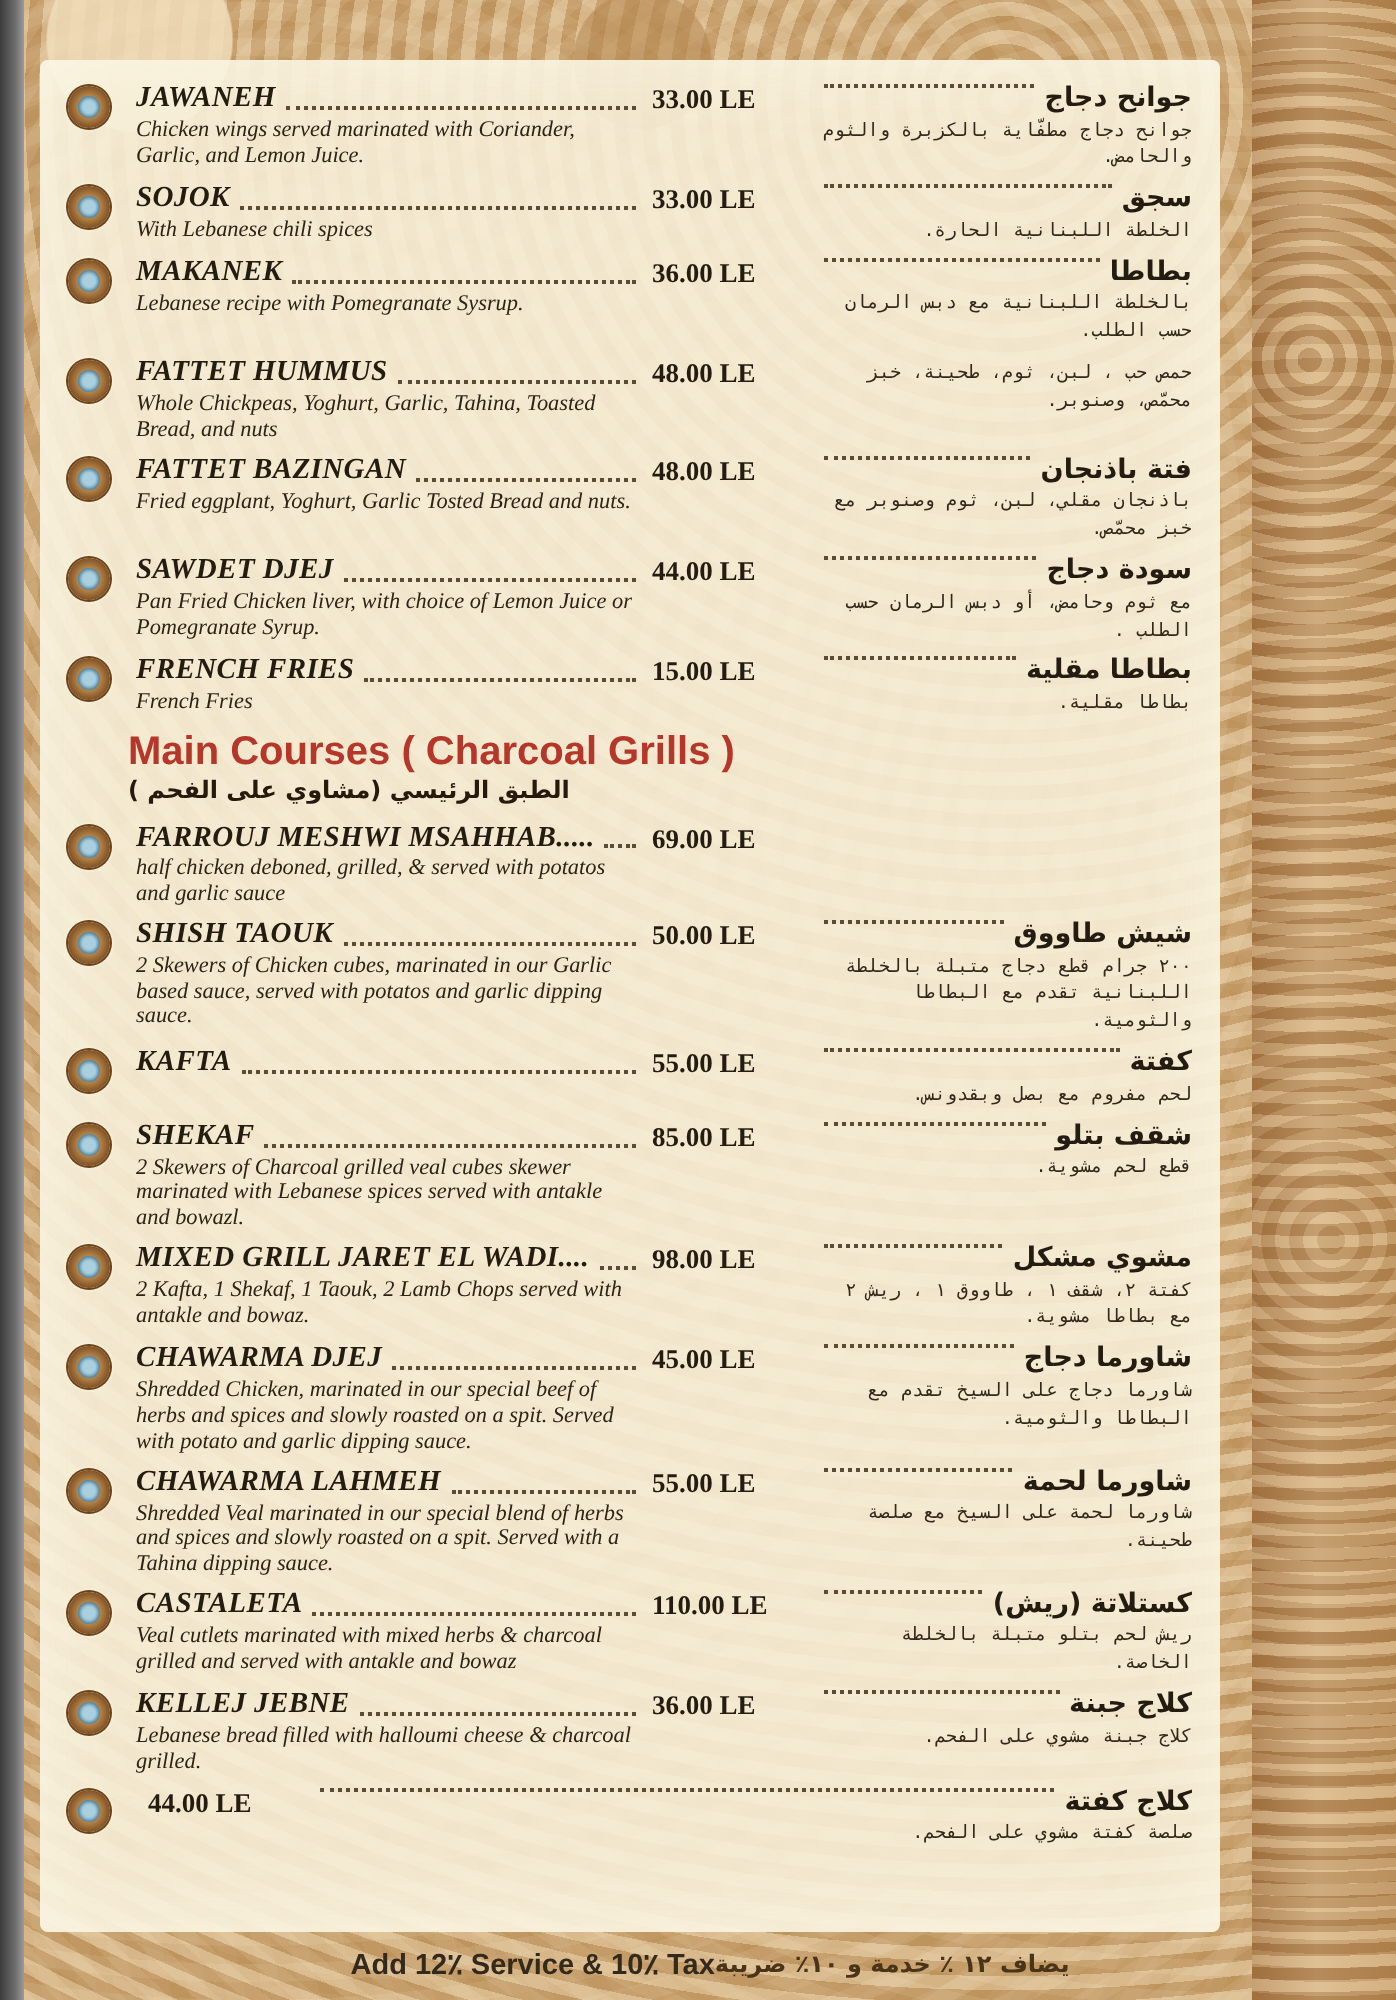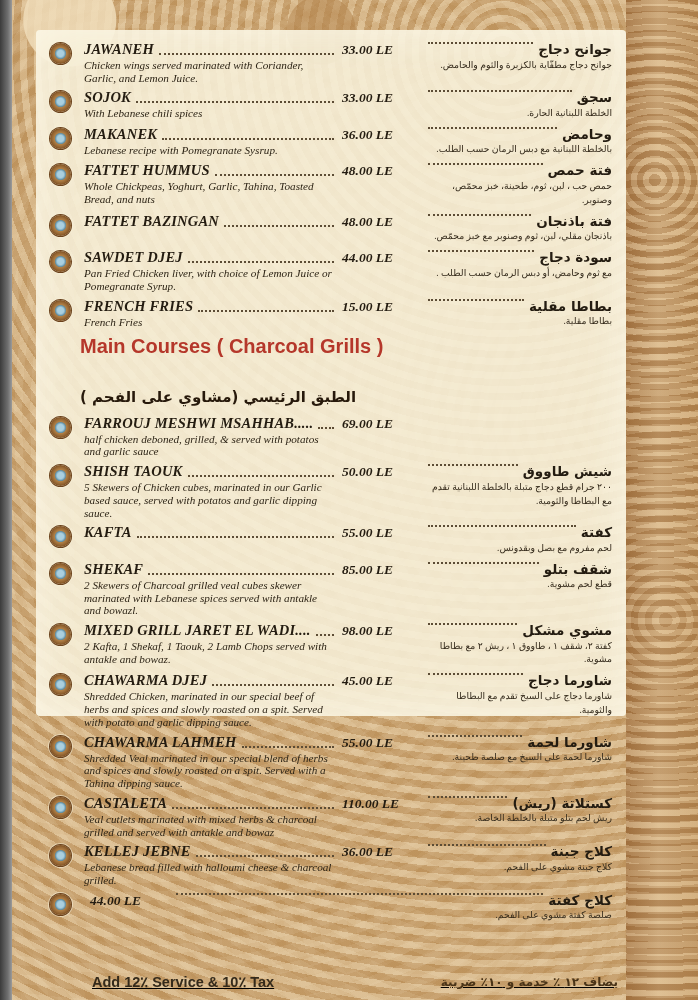--- a/index.html
+++ b/index.html
@@ -23,21 +23,21 @@
     background:
       repeating-radial-gradient(circle at 40% 18%, rgba(150,100,50,.35) 0 6px, rgba(226,198,157,.3) 6px 12px),
       repeating-radial-gradient(circle at 55% 62%, rgba(150,100,50,.3) 0 7px, rgba(226,198,157,.28) 7px 14px),
       linear-gradient(90deg,#aa7c4b,#dcbb8d 45%,#c59b64);
   }
   .scan-strip{
     position:absolute;top:0;left:0;width:12px;height:100%;z-index:5;
     background:linear-gradient(90deg,#3b3b3b,#6f6f6f 65%,#9b9b9b);
   }
   .paper-panel{
-    position:absolute;left:36px;top:30px;width:590px;height:686px;
+    position:absolute;left:20px;top:30px;width:590px;height:936px;
     background:rgba(247,240,217,0.88);
     border-radius:4px;
     box-shadow:inset 0 0 44px rgba(255,252,240,.65);
     padding:12px 12px 6px 14px;
     box-sizing:border-box;
     z-index:2;
   }
   .row{display:flex;align-items:flex-start;margin-bottom:6px;}
   .badge-col{width:34px;flex:0 0 34px;padding-top:1px;}
   .badge{
@@ -57,47 +57,47 @@
     font-style:italic;font-size:14.5px;font-weight:bold;line-height:1.1;
     letter-spacing:.2px;white-space:nowrap;
   }
   .dots{flex:1;border-bottom:2px dotted #5c4c35;margin:0 2px 3px 5px;min-width:8px;}
   .en-desc{
     font-style:italic;font-size:11.2px;line-height:1.14;color:#2d2416;
     padding-top:1px;
   }
   .price-col{
     width:84px;flex:0 0 84px;
-    font-style:italic;font-size:13.5px;font-weight:bold;color:#241c11;
+    font-size:13.5px;font-weight:bold;color:#241c11;
     padding-left:6px;line-height:1.15;white-space:nowrap;
   }
   .ar-col{flex:1;direction:rtl;color:#241c11;padding-right:2px;}
   .ar-title-line{display:flex;align-items:flex-start;}
   .ar-name{
     font-family:"DejaVu Sans",sans-serif;font-weight:bold;font-size:13.5px;
     line-height:1.15;white-space:nowrap;
   }
   .ar-col .dots{margin:0 5px 4px 2px;}
   .ar-desc{
-    font-family:Liberation Serif, serif;font-size:9.3px;line-height:1.5;
+    font-family:Liberation Mono, monospace;font-size:9.3px;line-height:1.5;
     color:#33291a;padding-top:1px;
   }
   .section-heading{text-align:left;margin:4px 0 8px 30px;}
   .section-heading .en-heading{
     font-family:"Liberation Sans",sans-serif;font-size:20px;font-weight:bold;
     color:#b5372a;line-height:1.15;
   }
   .section-heading .ar-heading{
-    font-family:"DejaVu Sans",sans-serif;font-size:15px;font-weight:bold;
-    color:#27190b;line-height:1.3;margin-top:30px;
+    font-family:"DejaVu Sans",sans-serif;font-size:12px;font-weight:bold;
+    color:#27190b;line-height:1.3;
   }
   .footer-bar{
     position:absolute;left:0;bottom:0;width:100%;height:32px;z-index:3;
-    display:flex;justify-content:space-between;align-items:center;
-    padding:0 80px 4px 92px;box-sizing:border-box;text-decoration:underline;
+    display:flex;justify-content:center;align-items:center;
+    padding:0 80px 4px 92px;box-sizing:border-box;
   }
   .footer-en{
     font-family:"Liberation Sans",sans-serif;font-size:14.5px;color:#342a1b;font-weight:bold;
   }
   .footer-ar{
     font-family:"DejaVu Sans",sans-serif;font-size:12px;color:#4a3418;font-weight:bold;direction:rtl;
   }
 </style>
 </head>
 <body>
@@ -163,21 +163,21 @@
     <div class="en-col">
       <div class="en-title-line">
         <span class="en-name">MAKANEK</span>
         <span class="dots"></span>
       </div>
       <div class="en-desc">Lebanese recipe with Pomegranate Sysrup.</div>
     </div>
     <div class="price-col">36.00  LE</div>
     <div class="ar-col">
       <div class="ar-title-line">
-        <span class="ar-name">وحامض</span>
+        <span class="ar-name">بطاطا</span>
         <span class="dots"></span>
       </div>
       <div class="ar-desc">بالخلطة اللبنانية مع دبس الرمان حسب الطلب.</div>
     </div>
   </div>
 
   <div class="row">
     <div class="badge-col">
       <span class="badge">
         <span class="badge-inner"></span>
@@ -185,39 +185,36 @@
     </div>
     <div class="en-col">
       <div class="en-title-line">
         <span class="en-name">FATTET HUMMUS</span>
         <span class="dots"></span>
       </div>
       <div class="en-desc">Whole Chickpeas, Yoghurt, Garlic, Tahina, Toasted Bread, and nuts</div>
     </div>
     <div class="price-col">48.00  LE</div>
     <div class="ar-col">
-      <div class="ar-title-line">
-        <span class="ar-name">فتة حمص</span>
-        <span class="dots"></span>
-      </div>
       <div class="ar-desc">حمص حب ، لبن، ثوم، طحينة، خبز محمّص، وصنوبر.</div>
     </div>
   </div>
 
   <div class="row">
     <div class="badge-col">
       <span class="badge">
         <span class="badge-inner"></span>
       </span>
     </div>
     <div class="en-col">
       <div class="en-title-line">
         <span class="en-name">FATTET BAZINGAN</span>
         <span class="dots"></span>
       </div>
+      <div class="en-desc">Fried eggplant, Yoghurt, Garlic Tosted Bread and nuts.</div>
     </div>
     <div class="price-col">48.00  LE</div>
     <div class="ar-col">
       <div class="ar-title-line">
         <span class="ar-name">فتة باذنجان</span>
         <span class="dots"></span>
       </div>
       <div class="ar-desc">باذنجان مقلي، لبن، ثوم وصنوبر مع خبز محمّص.</div>
     </div>
   </div>
@@ -295,21 +292,21 @@
     <div class="badge-col">
       <span class="badge">
         <span class="badge-inner"></span>
       </span>
     </div>
     <div class="en-col">
       <div class="en-title-line">
         <span class="en-name">SHISH TAOUK</span>
         <span class="dots"></span>
       </div>
-      <div class="en-desc">5 Skewers of Chicken cubes, marinated in our Garlic based sauce, served with potatos and  garlic dipping sauce.</div>
+      <div class="en-desc">2 Skewers of Chicken cubes, marinated in our Garlic based sauce, served with potatos and  garlic dipping sauce.</div>
     </div>
     <div class="price-col">50.00  LE</div>
     <div class="ar-col">
       <div class="ar-title-line">
         <span class="ar-name">شيش طاووق</span>
         <span class="dots"></span>
       </div>
       <div class="ar-desc">٢٠٠ جرام قطع دجاج متبلة بالخلطة اللبنانية تقدم مع البطاطا والثومية.</div>
     </div>
   </div>

